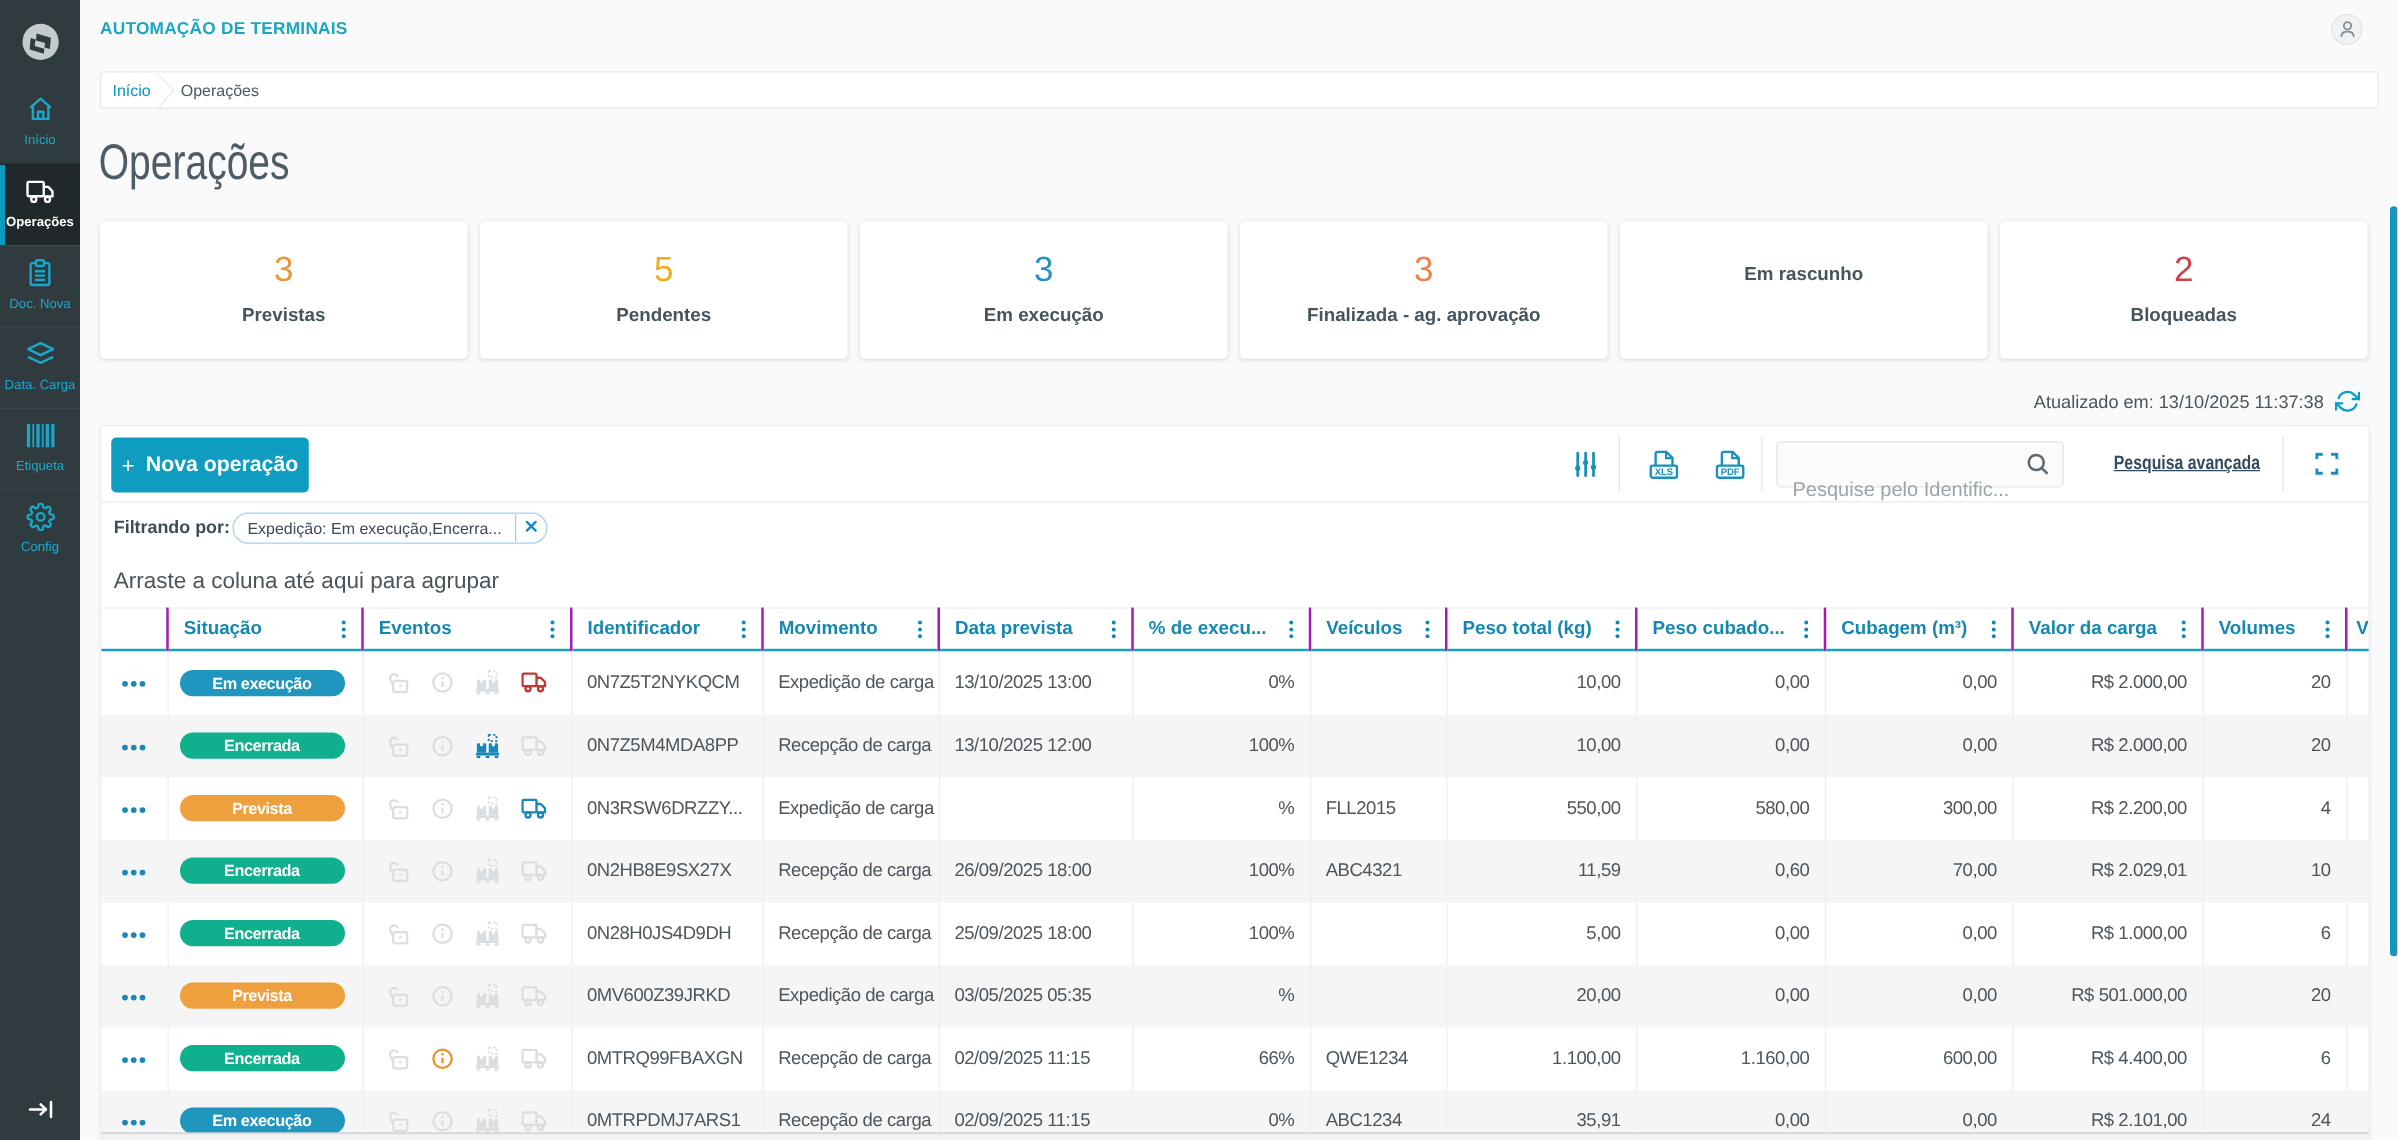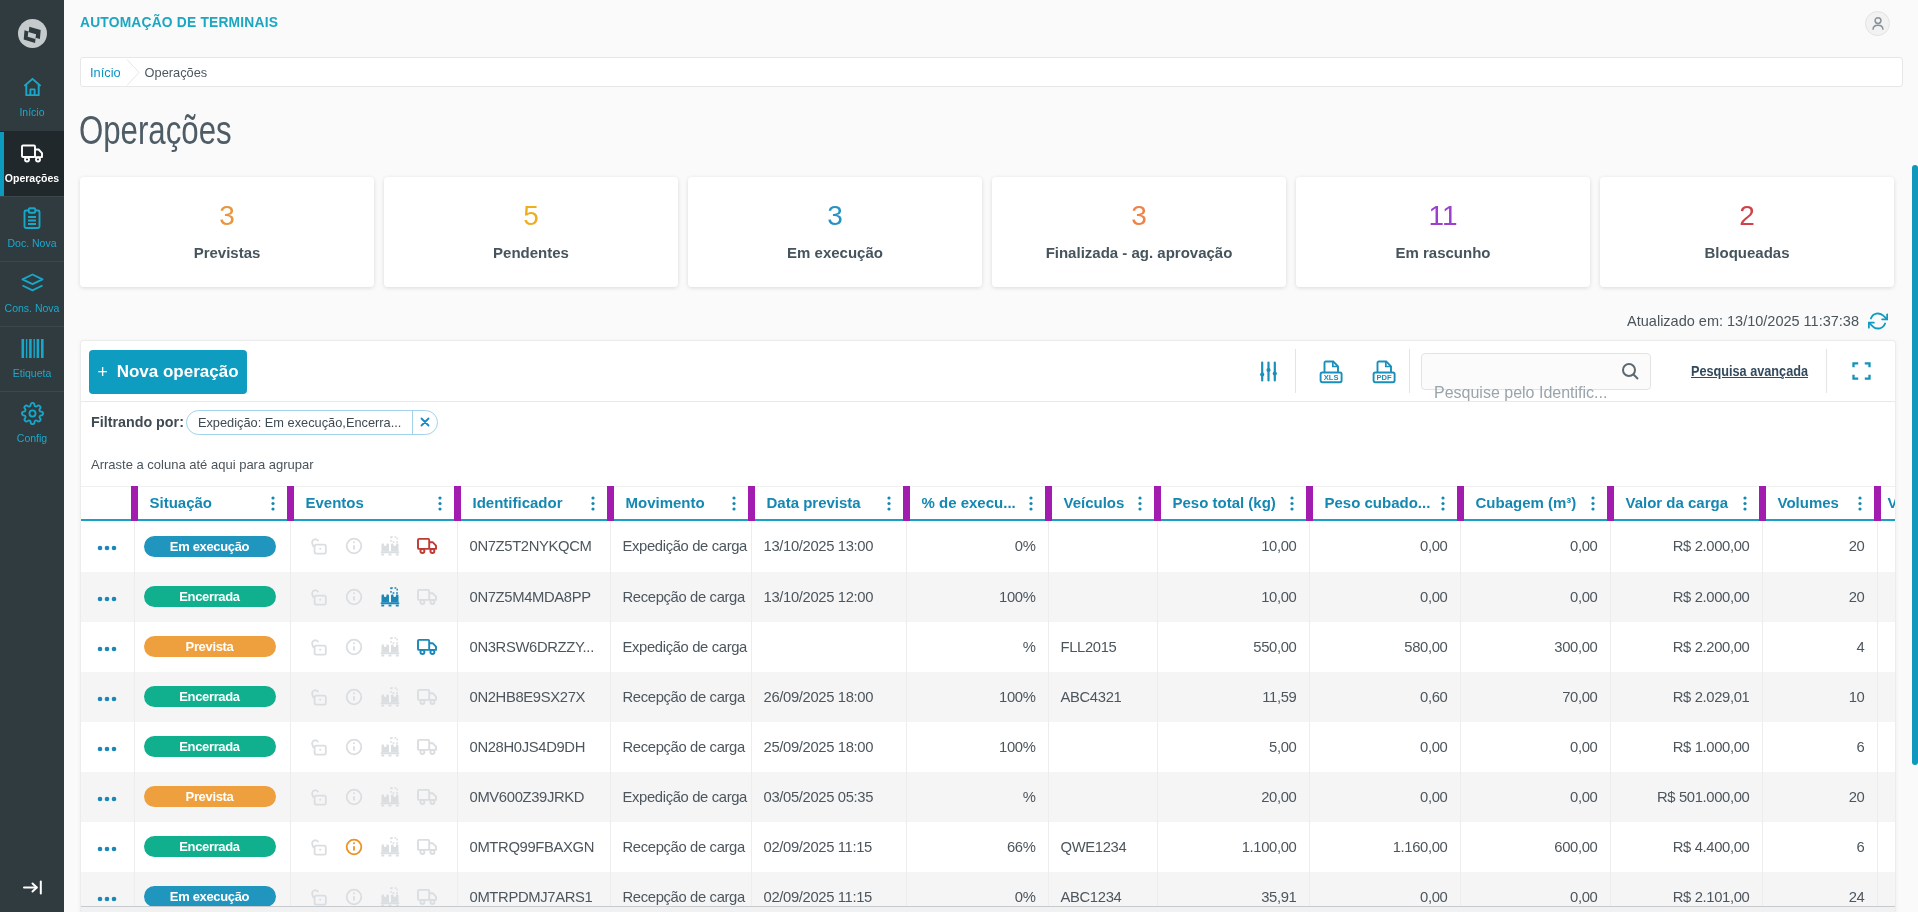--- a/index.html
+++ b/index.html
@@ -57,26 +57,26 @@
 
 
 .filterrow { height:40px; display:flex; align-items:center; padding-left:10px; }
 .filterrow .flabel { font-size:14.3px; font-weight:bold; color:#3f4b52; }
 .chip { margin-left:2px; height:25px; border:1px solid #a0d2eb; border-radius:13px; display:flex; align-items:center; background:#fff; overflow:hidden; }
 .chip .ctext { padding:0 11px; font-size:12.8px; color:#3f4b52; }
 .chip .cdiv { width:1px; height:25px; background:#a0d2eb; }
 .chip .cx { width:24px; text-align:center; }
 
 
-.grouprow { height:45px; display:flex; align-items:center; padding-left:10px; font-size:13px; color:#4a545b; }
+.grouprow { height:45px; display:flex; align-items:center; padding-left:10px; font-size:18px; color:#4a545b; }
 
 
 .grid { position:absolute; left:0; top:145px; right:0; bottom:0; }
 table.tg { border-collapse:collapse; table-layout:fixed; width:1830px; }
-table.tg th { height:33px; border-left:7px solid #a21caf; font-size:15px; color:#1588b2; font-weight:bold; text-align:left; padding:0 0 0 12px; position:relative; border-top:1px solid #f0f0f0; }
+table.tg th { height:33px; border-left:2px solid #a21caf; font-size:15px; color:#1588b2; font-weight:bold; text-align:left; padding:0 0 0 12px; position:relative; border-top:1px solid #f0f0f0; }
 table.tg th:first-child { border-left:none; }
 table.tg th .dots { position:absolute; right:12px; top:9px; line-height:0; }
 table.tg thead tr { border-bottom:2px solid #19a0c4; }
 table.tg td { height:50px; border-left:1px solid #ededed; font-size:14.8px; letter-spacing:-.35px; color:#4d565d; padding:0 12px; white-space:nowrap; overflow:hidden; }
 table.tg td:first-child { border-left:none; }
 table.tg td.mv { padding-right:1px; }
 table.tg td.sit { padding-left:9px; }
 table.tg tr.alt td { background:#f5f5f6; }
 table.tg tbody tr:first-child td { height:52px; }
 table.tg td.r { text-align:right; }
@@ -135,21 +135,21 @@
       </div>
     <span>Doc. Nova</span>
   </div>
   <div class="sb-item">
     <div class="ic">
         <svg width="25" height="20" viewBox="0 0 25 20" fill="none" stroke="#18a7c9" stroke-width="1.9" stroke-linejoin="round">
           <path d="M12.5 1.5 L22.5 6.3 L12.5 11.1 L2.5 6.3 Z"></path>
           <path d="M2.5 12.5 L12.5 17.3 L22.5 12.5"></path>
         </svg>
       </div>
-    <span>Cons. Nova</span>
+    <span>Data. Carga</span>
   </div>
   <div class="sb-item">
     <div class="ic">
         <svg width="25" height="19" viewBox="0 0 25 19" fill="#18a7c9">
           <rect x="1.5" y="0" width="2.6" height="19"></rect>
           <rect x="5.9" y="0" width="1.4" height="19"></rect>
           <rect x="9.1" y="0" width="2.6" height="19"></rect>
           <rect x="13.5" y="0" width="1.4" height="19"></rect>
           <rect x="16.6" y="0" width="2.6" height="19"></rect>
           <rect x="21" y="0" width="2.6" height="19"></rect>
@@ -206,21 +206,20 @@
     </div>
   <div class="card">
       <div class="num" style="color:#2793c5">3</div>
       <div class="lbl">Em execução</div>
     </div>
   <div class="card">
       <div class="num" style="color:#ee8248">3</div>
       <div class="lbl">Finalizada - ag. aprovação</div>
     </div>
   <div class="card">
-      <div class="num" style="color:#9c3fd0">11</div>
       <div class="lbl">Em rascunho</div>
     </div>
   <div class="card">
       <div class="num" style="color:#d24148">2</div>
       <div class="lbl">Bloqueadas</div>
     </div>
 </div>
 
 <div class="updated">Atualizado em: 13/10/2025 11:37:38<svg width="20" height="20" viewBox="0 0 24 24" fill="none" stroke="#0f9cc1" stroke-width="2.2" stroke-linecap="round" stroke-linejoin="round">
       <path d="M23 4 v6 h-6"></path>

